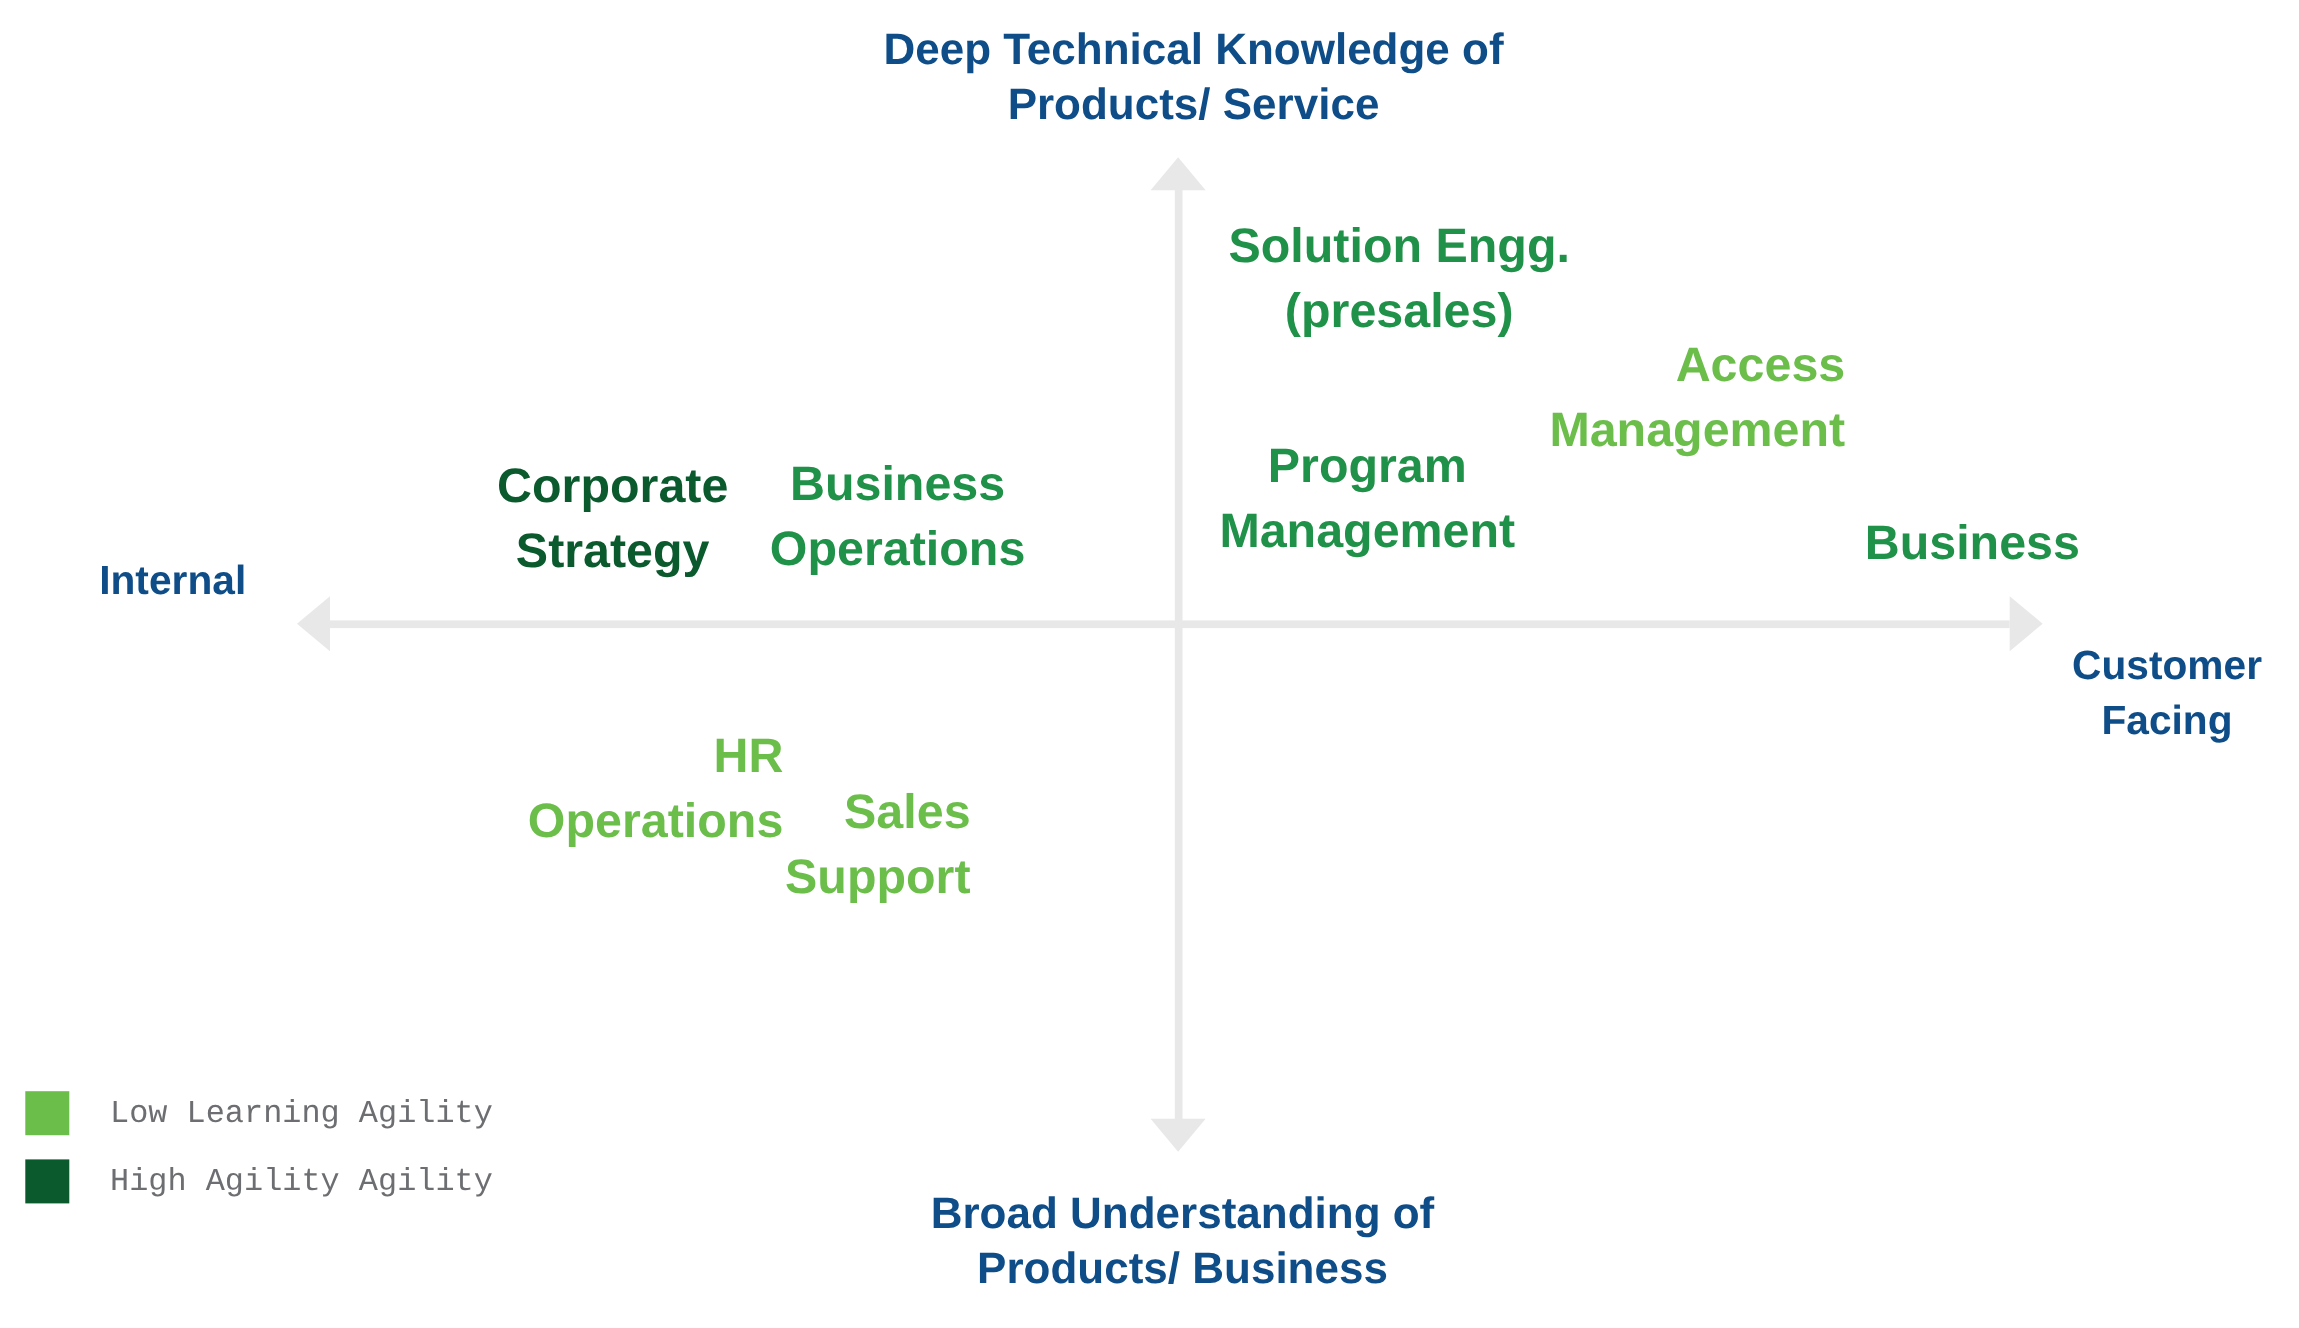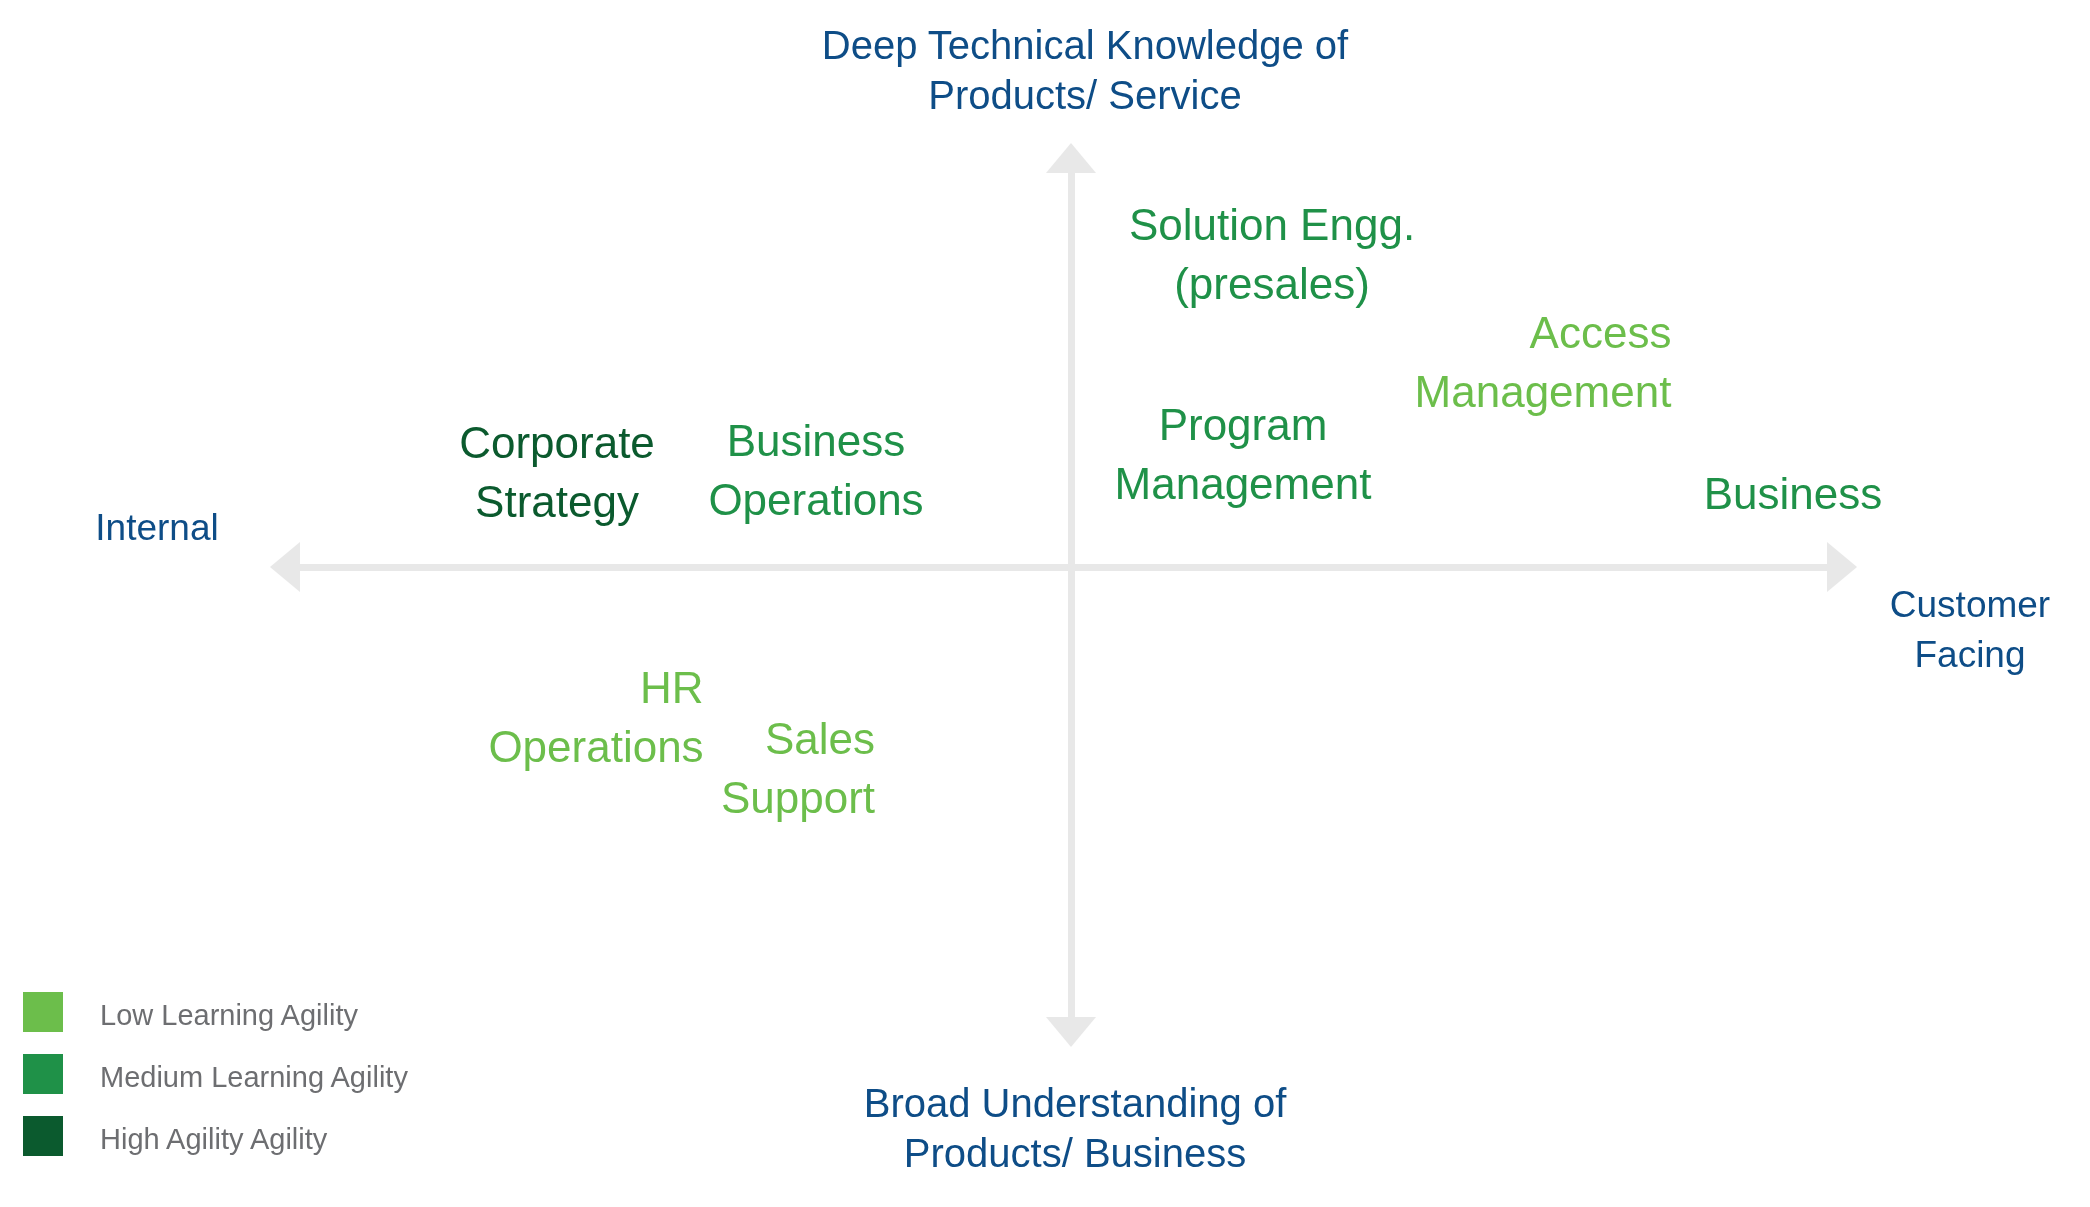--- a/index.html
+++ b/index.html
@@ -47,33 +47,33 @@
     border-top:25px solid transparent;
     border-bottom:25px solid transparent;
     border-left:30px solid var(--axis);
   }
   
   .label{
     position:absolute;
     transform:translate(-50%,-50%);
     text-align:center;
     white-space:pre-line;
-    font-weight:400;
+    font-weight:700;
     line-height:1.35;
     letter-spacing:0px;
   }
   .axis-title{color:var(--navy);font-size:40px;line-height:1.25;}
   .axis-end{color:var(--navy);font-size:37px;}
   .q-item{font-size:44px;}
   .q-item.low{color:var(--low);text-align:right;}
   .q-item.medium{color:var(--medium);}
   .q-item.high{color:var(--high);}
   
   .legend{position:absolute;left:23px;top:992px;}
-  .legend-row{display:flex;align-items:flex-end;height:40px;margin-bottom:22px;}
+  .legend-row{display:flex;align-items:center;height:40px;margin-bottom:22px;font-family:Liberation Mono, monospace;}
   .legend-swatch{width:40px;height:40px;flex:0 0 40px;}
   .legend-swatch.low{background:var(--low);}
   .legend-swatch.medium{background:var(--medium);}
   .legend-swatch.high{background:var(--high);}
   .legend-label{
     margin-left:37px;
     color:var(--legend-text);
     font-size:29px;
     font-weight:400;
     white-space:nowrap;
@@ -119,22 +119,18 @@
       <div class="label q-item low" style="left: 798px; top: 768px;">Sales
 Support</div>
     </div>
 
   <div class="legend" id="legend">
       <div class="legend-row">
         <div class="legend-swatch low"></div>
         <div class="legend-label">Low Learning Agility</div>
       </div>
       <div class="legend-row">
-        <div class="legend-swatch medium"></div>
-        <div class="legend-label">Medium Learning Agility</div>
-      </div>
-      <div class="legend-row">
         <div class="legend-swatch high"></div>
         <div class="legend-label">High Agility Agility</div>
       </div>
     </div>
 
 </div>
 
 </body></html>

